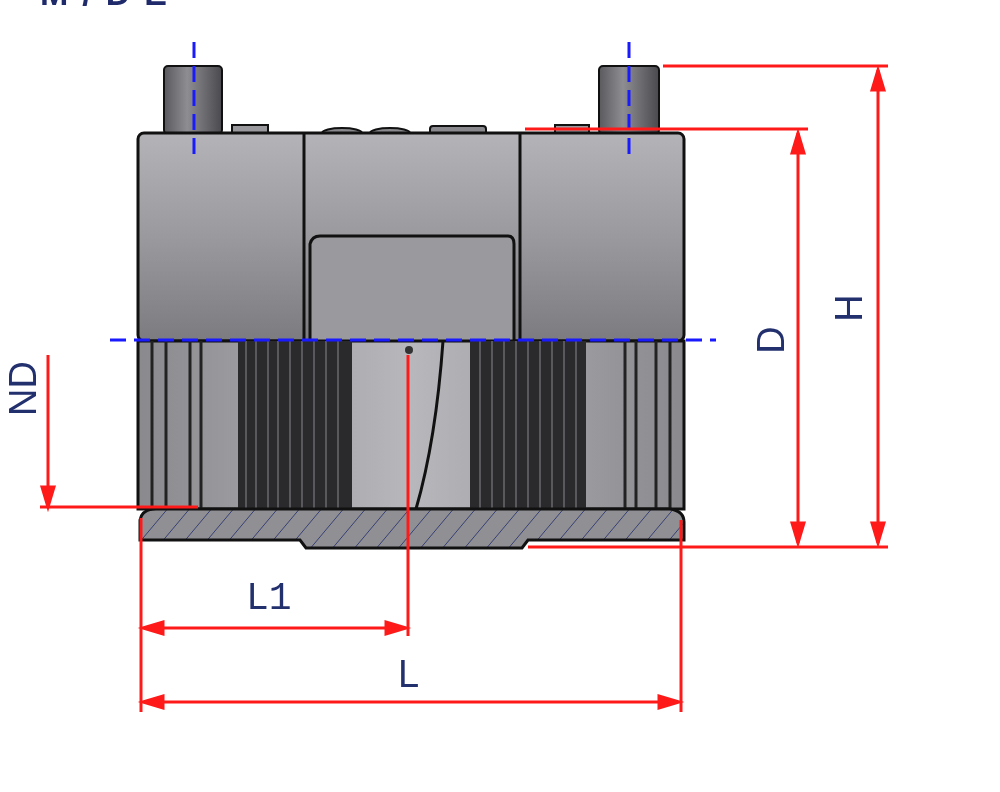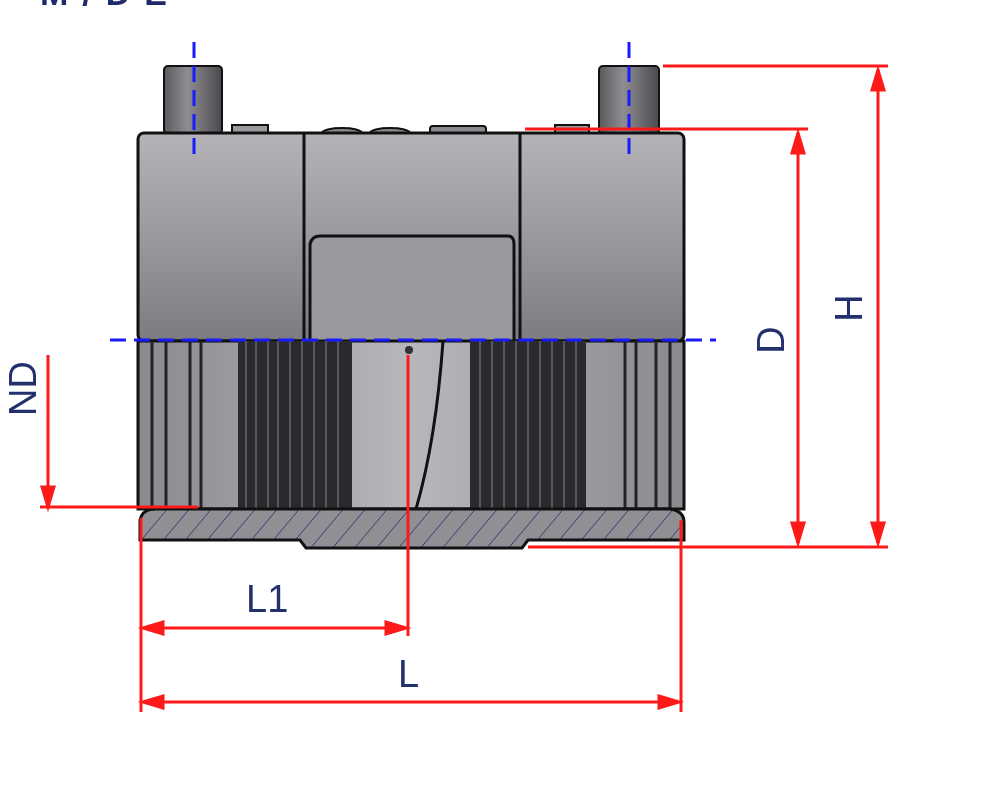--- a/index.html
+++ b/index.html
@@ -132,15 +132,15 @@
       <polygon points="406,628 386,622 386,634"></polygon>
       <line x1="145" y1="702" x2="677" y2="702"></line>
       <polygon points="143,702 163,696 163,708"></polygon>
       <polygon points="679,702 659,696 659,708"></polygon>
     </g>
   </svg>
 
   <div class="dim-label rot" style="left:4px;top:376px;width:40px;height:40px;text-align:center;">ND</div>
   <div class="dim-label rot" style="left:752px;top:320px;width:40px;height:40px;text-align:center;">D</div>
   <div class="dim-label rot" style="left:830px;top:288px;width:40px;height:40px;text-align:center;">H</div>
-  <div class="dim-label" style="left:246px;top:580px;">L1</div>
+  <div class="dim-label" style="left:246px;top:580px;font-family:Liberation Mono, monospace;">L1</div>
   <div class="dim-label" style="left:398px;top:655px;">L</div>
 </div>
 
 </body></html>

